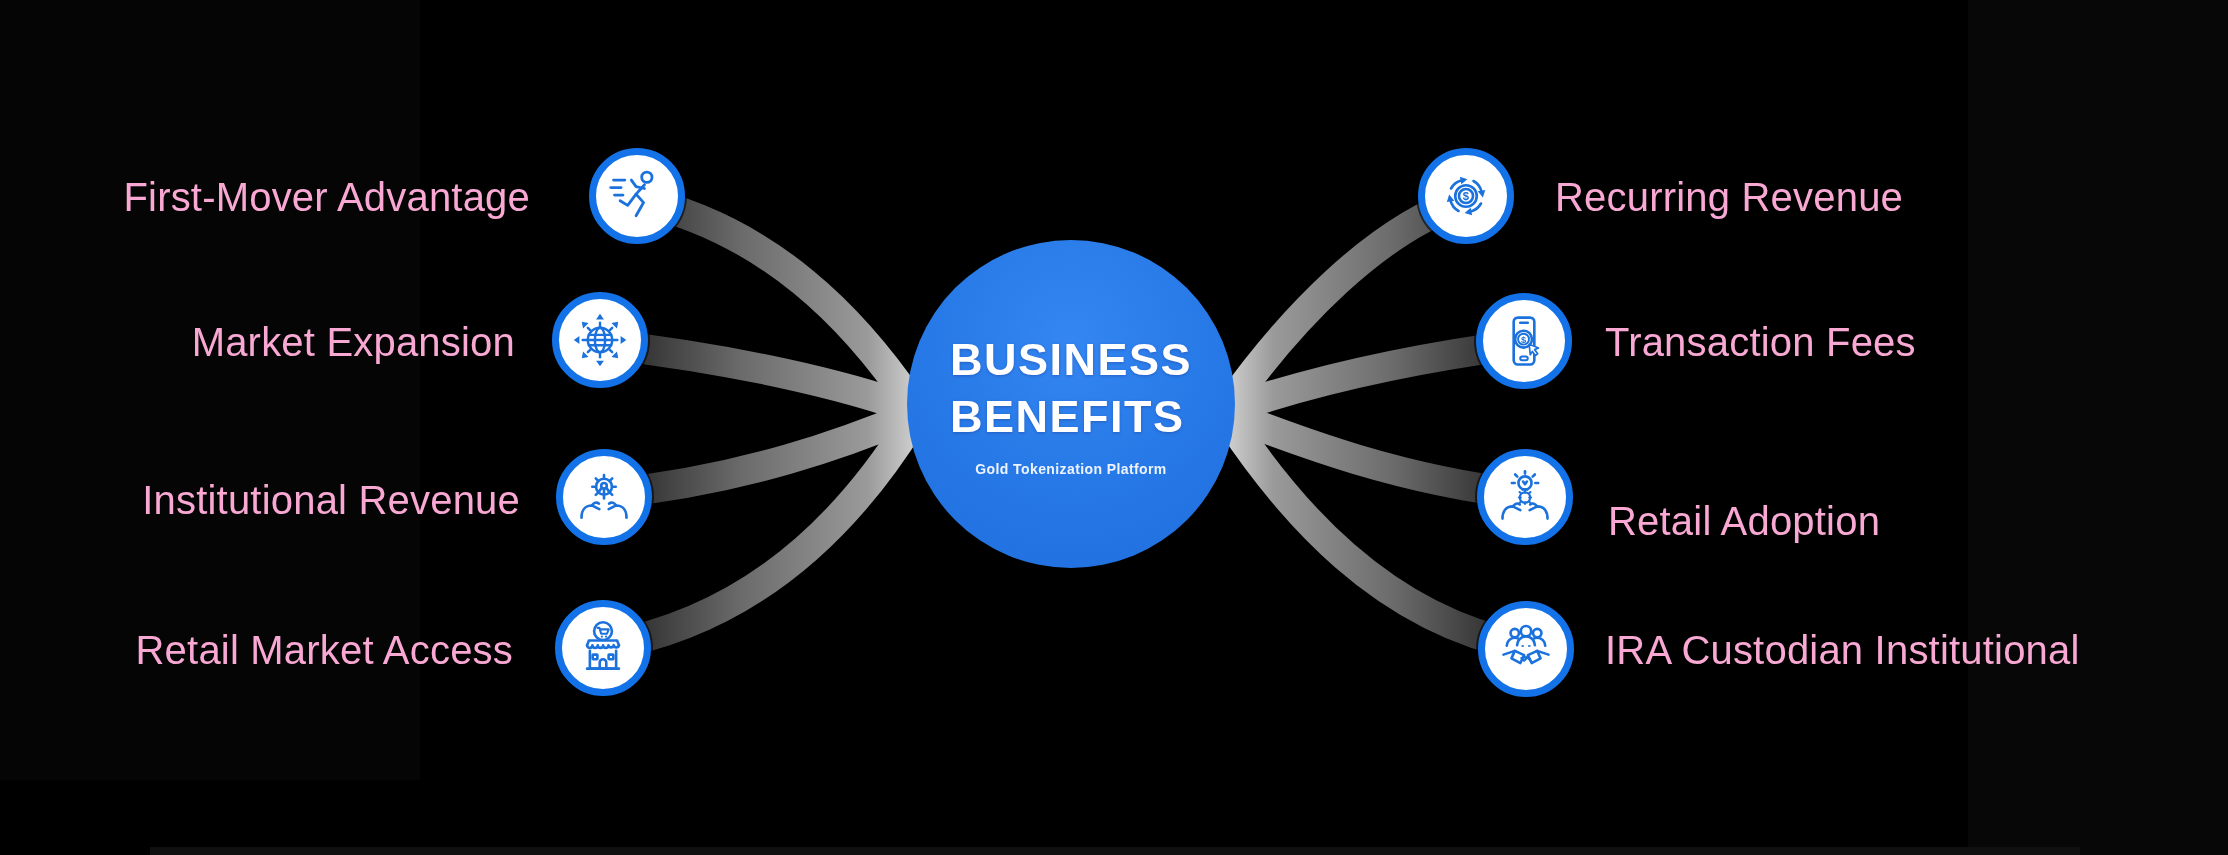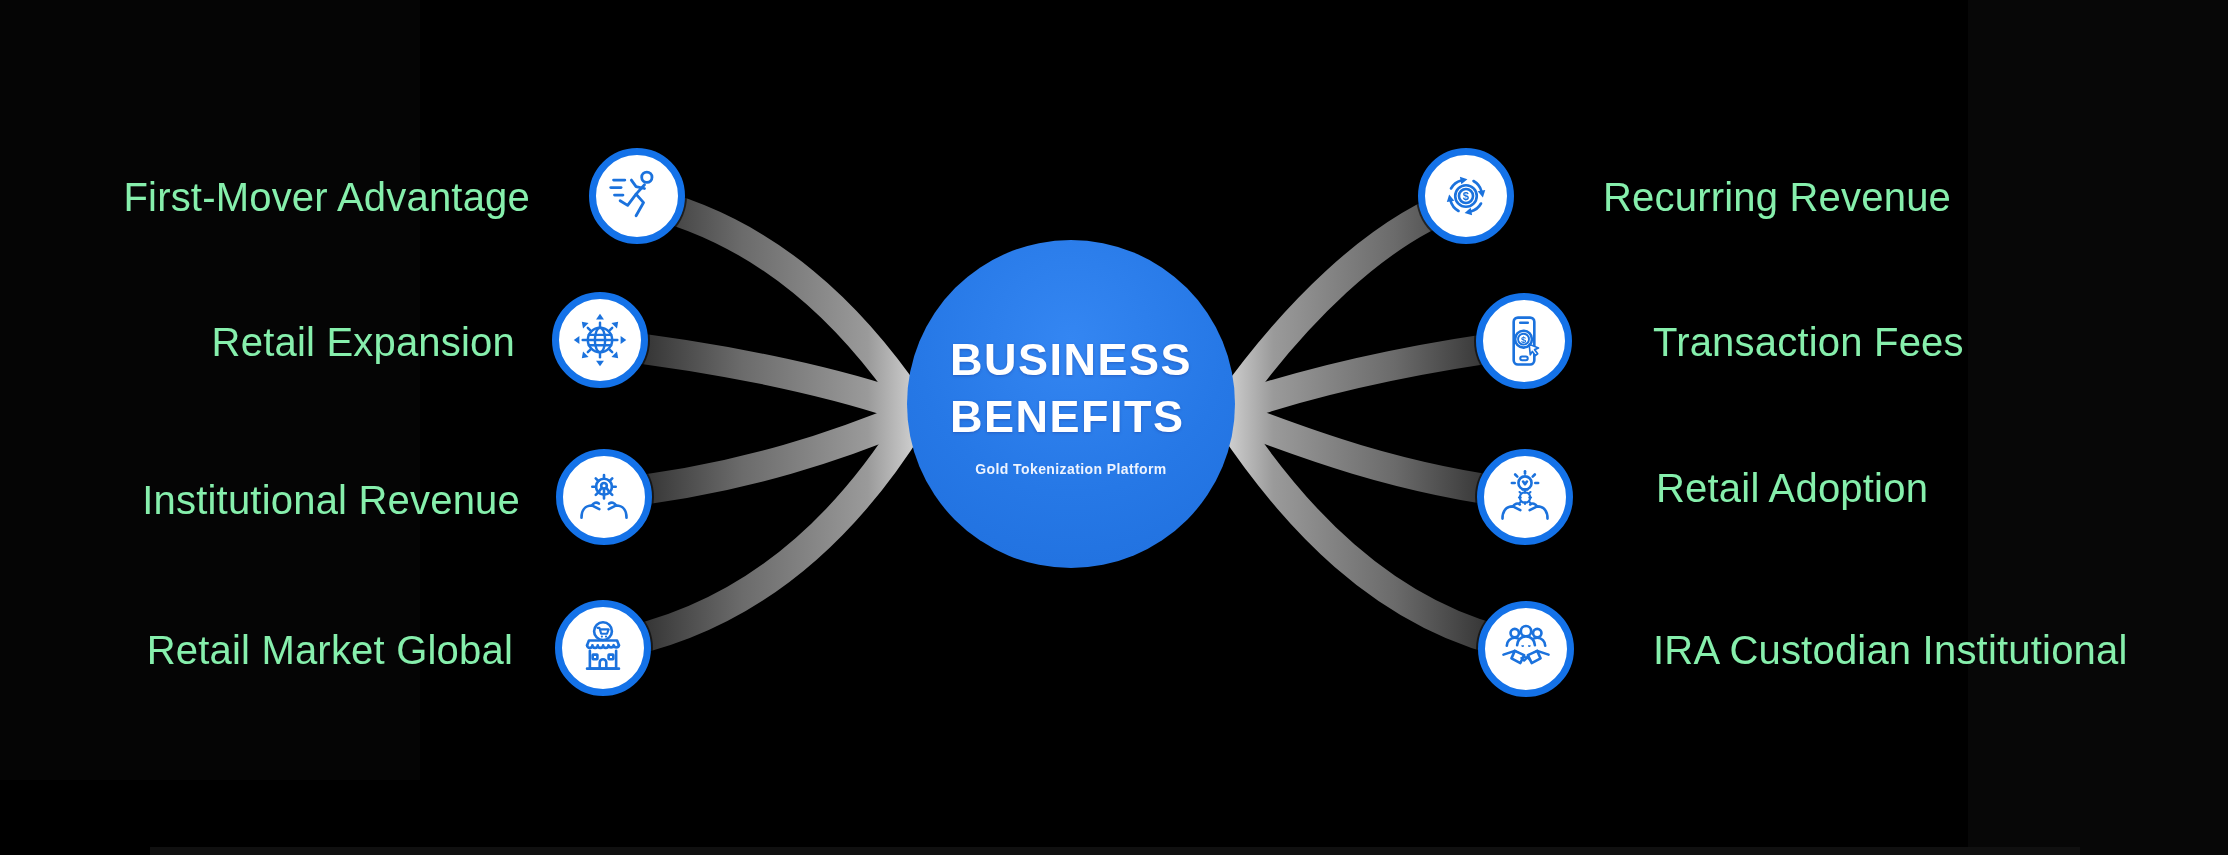--- a/index.html
+++ b/index.html
@@ -21,22 +21,22 @@
   .center-title{color:#fff;font-size:45px;font-weight:700;letter-spacing:1.5px;
     line-height:57px;text-shadow:0 1px 3px rgba(30,40,120,.35);}
   .center-sub{color:#eef4ff;font-size:14px;font-weight:700;letter-spacing:.4px;margin-top:16px;}
 
   .icon-node{position:absolute;width:82px;height:82px;border-radius:50%;
     background:#fff;border:7px solid #1472e8;box-sizing:content-box;
     display:flex;align-items:center;justify-content:center;z-index:4;
     box-shadow:0 0 0 2px rgba(0,0,0,.6);}
   .icon-node svg{width:60px;height:60px;display:block;}
 
-  .node-label{position:absolute;color:#86efac;font-size:40px;font-weight:500;
-    line-height:48px;white-space:nowrap;z-index:5;letter-spacing:.2px;margin-left:48px;}
+  .node-label{position:absolute;color:#f9a8d4;font-size:40px;font-weight:500;
+    line-height:48px;white-space:nowrap;z-index:5;letter-spacing:.2px;}
   .align-right{text-align:right;}
 </style>
 </head>
 <body>
 
 <div class="stage">
 
   <div class="bg-patch bg-left"></div>
   <div class="bg-patch bg-right"></div>
   <div class="bg-patch bg-bottom-strip"></div>
@@ -210,22 +210,22 @@
       <path d="M22.5 28 a9.5 9.5 0 0 1 19 0" fill="#fff"></path>
       <path d="M8 38 L20 34 L31 41"></path>
       <path d="M56 38 L44 34 L33 41"></path>
       <path d="M20 34 L30 38.5 L26 47 L16.5 42 Z" fill="#fff"></path>
       <path d="M44 34 L34 38.5 L38 47 L47.5 42 Z" fill="#fff"></path>
       <path d="M27 41.5 l3 3 3.5 -3.5 3 3" stroke-width="2.2"></path>
     </svg>
   </div>
 
   <div class="node-label align-right" style="top:173px;right:1698px;">First-Mover Advantage</div>
-  <div class="node-label align-right" style="top:318px;right:1713px;">Retail Expansion</div>
+  <div class="node-label align-right" style="top:318px;right:1713px;">Market Expansion</div>
   <div class="node-label align-right" style="top:476px;right:1708px;">Institutional Revenue</div>
-  <div class="node-label align-right" style="top:626px;right:1715px;">Retail Market Global</div>
+  <div class="node-label align-right" style="top:626px;right:1715px;">Retail Market Access</div>
 
   <div class="node-label" style="top:173px;left:1555px;">Recurring Revenue</div>
   <div class="node-label" style="top:318px;left:1605px;">Transaction Fees</div>
-  <div class="node-label" style="top:464px;left:1608px;text-align:center;">Retail Adoption</div>
+  <div class="node-label" style="top:497px;left:1608px;text-align:center;">Retail Adoption</div>
   <div class="node-label" style="top:626px;left:1605px;">IRA Custodian Institutional</div>
 
 </div>
 
 </body></html>

